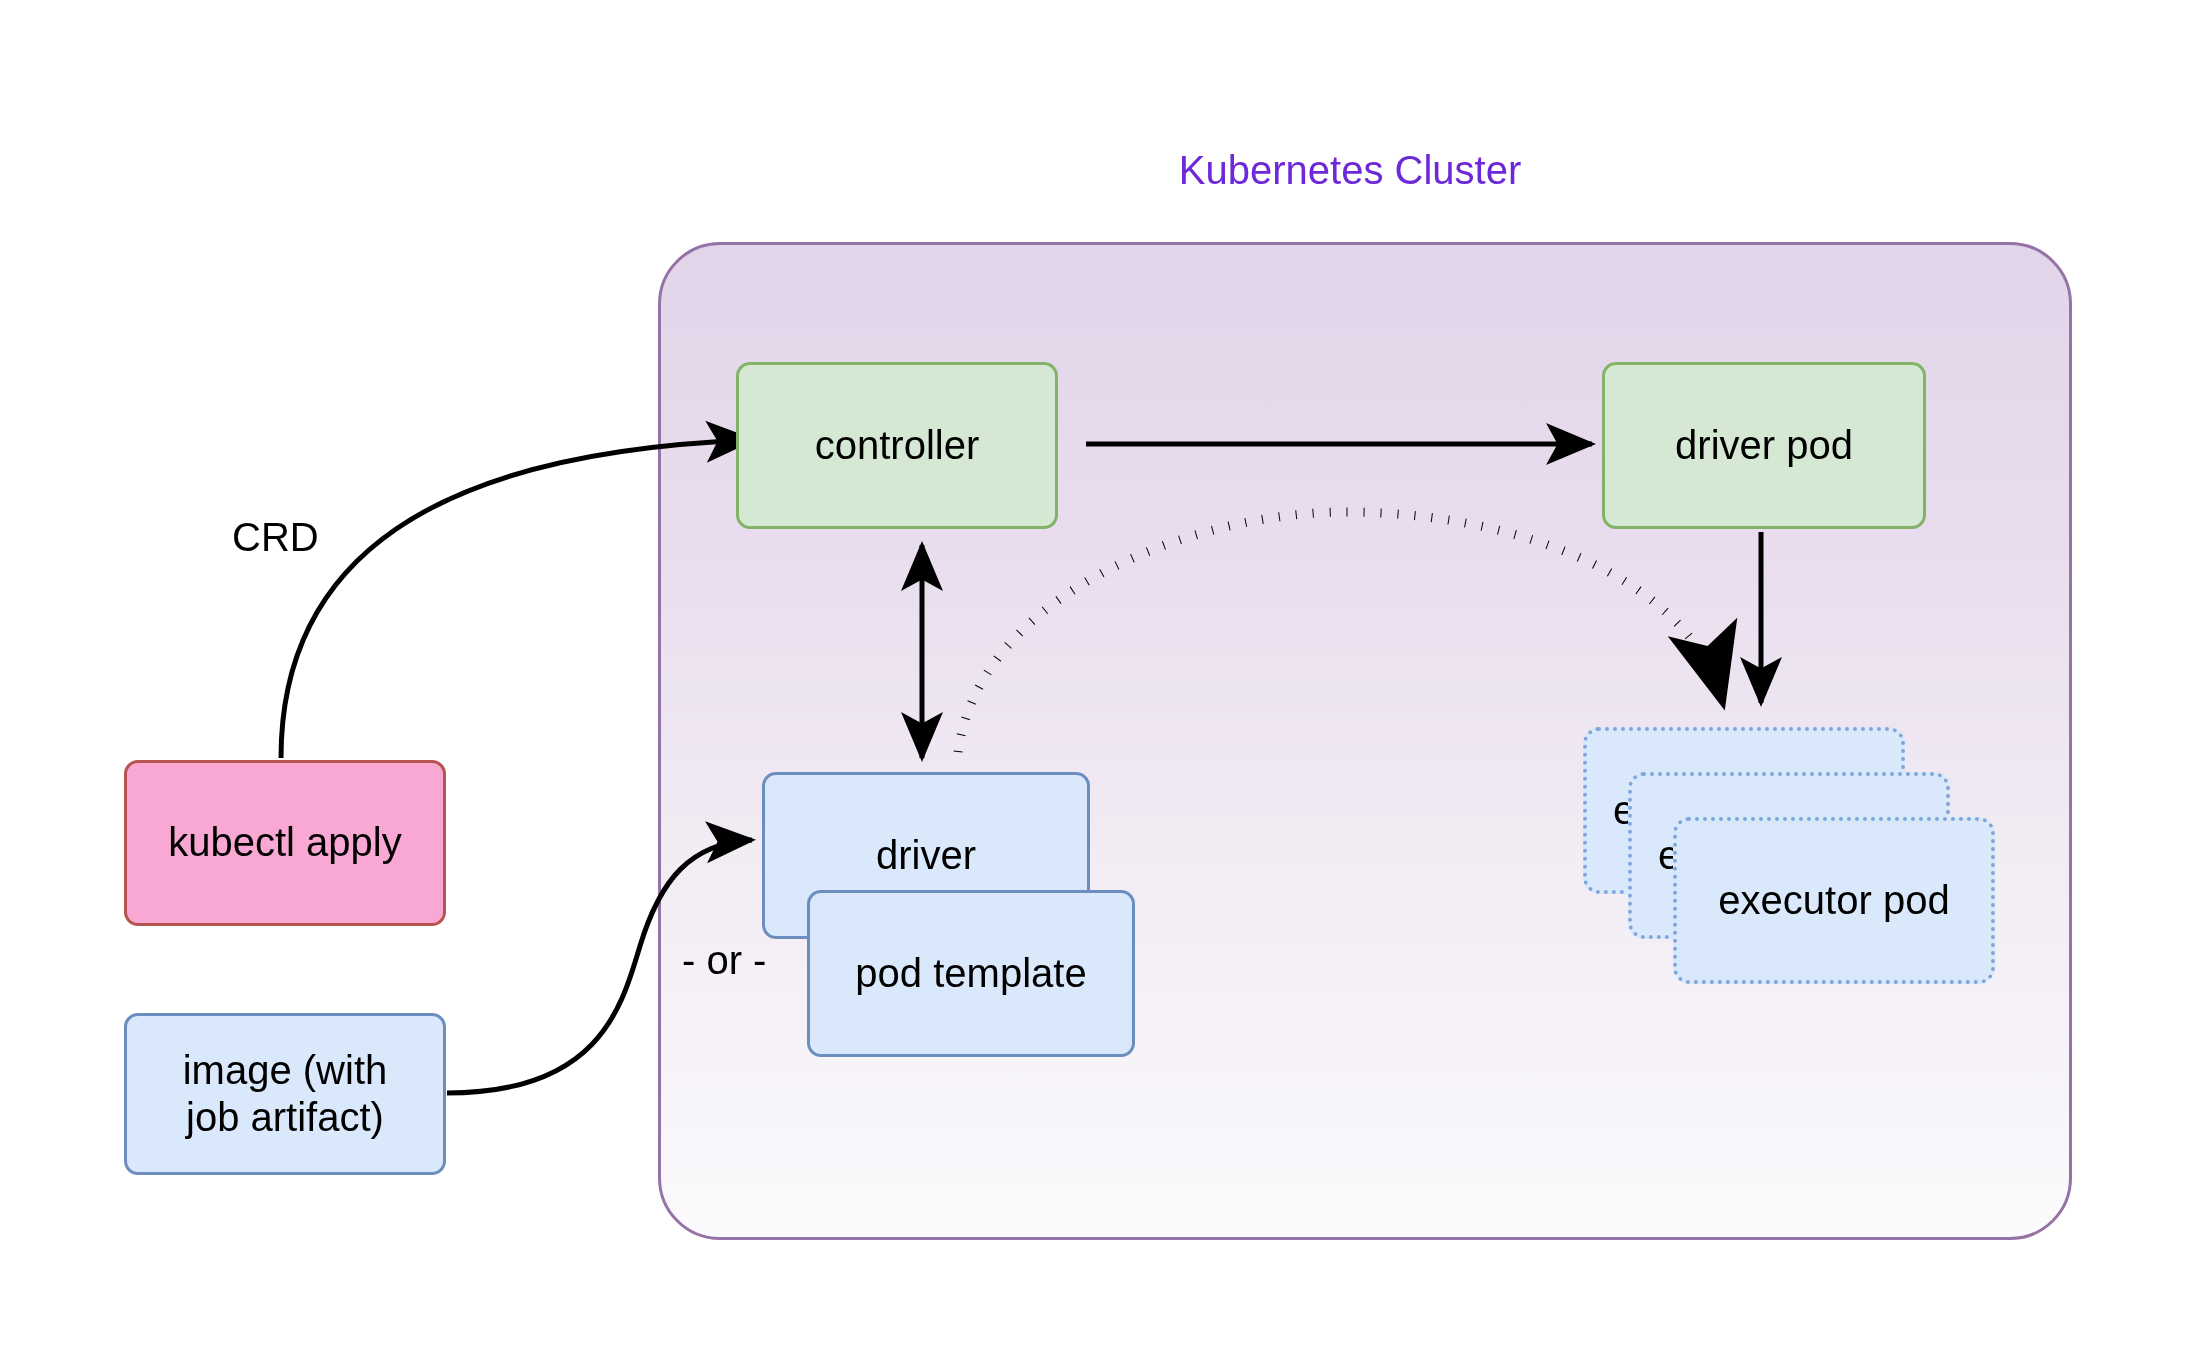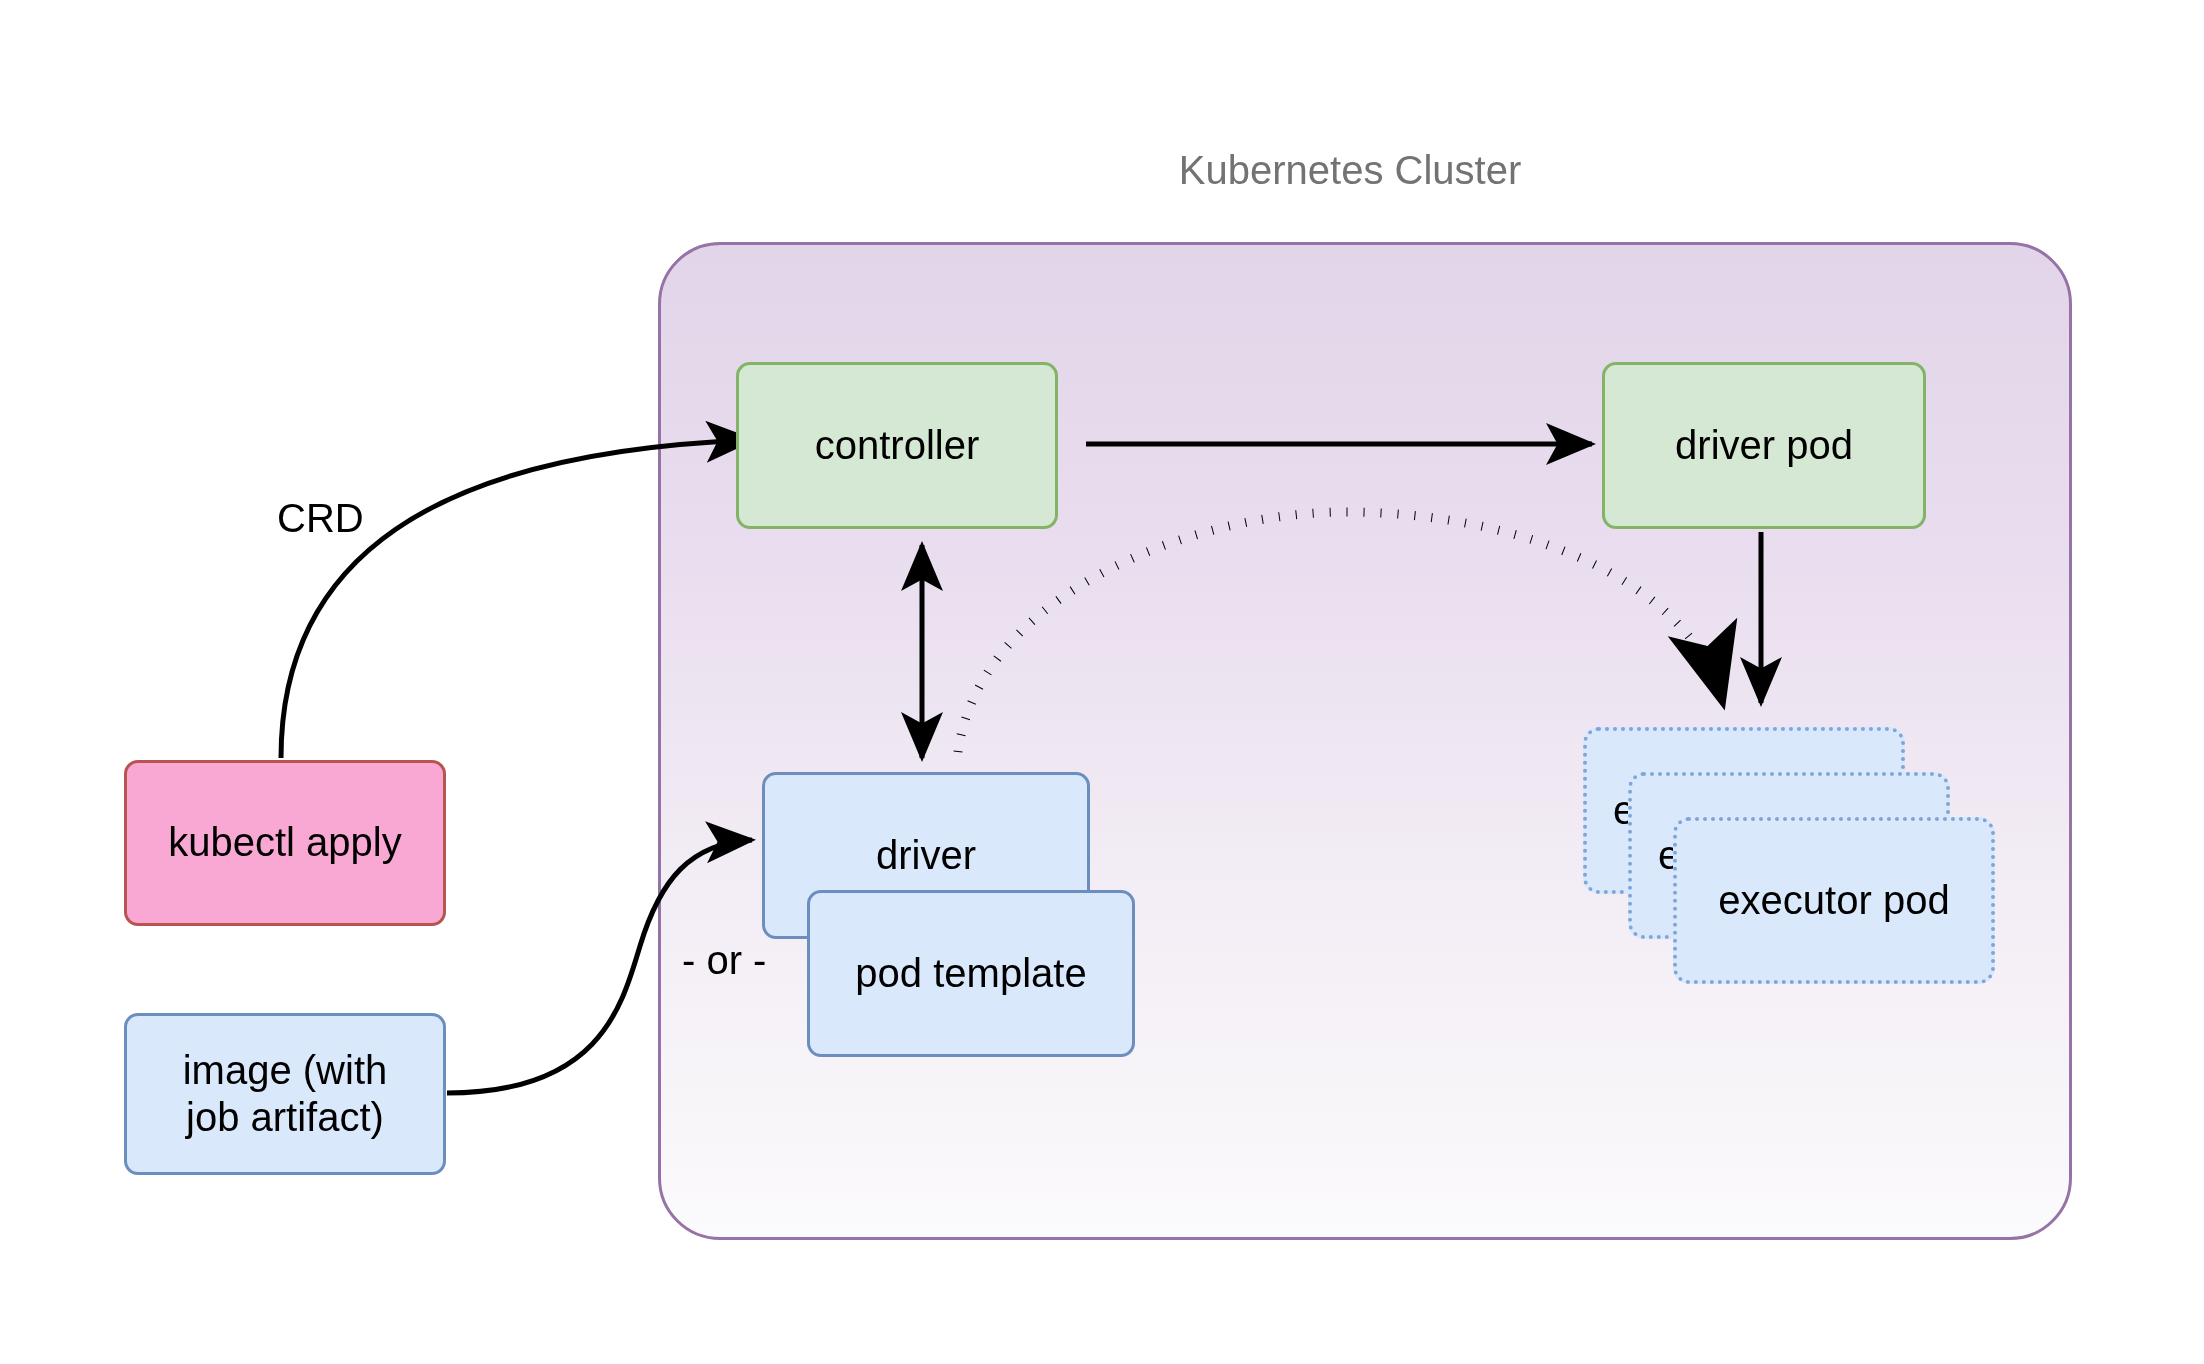--- a/index.html
+++ b/index.html
@@ -38,21 +38,21 @@
     background: linear-gradient(to bottom, #e2d5e9 0%, #e8dcee 28%, #f2ecf4 62%, #fbfafc 100%);
     box-sizing: border-box;
   }
   .cluster-title {
     position: absolute;
     left: 1000px;
     top: 148px;
     width: 700px;
     text-align: center;
     font-size: 40px;
-    color: #737373;
+    color: #6d28d9;
     white-space: nowrap;
   }
 
   
   .node {
     position: absolute;
     box-sizing: border-box;
     display: flex;
     align-items: center;
     justify-content: center;
@@ -97,21 +97,21 @@
   #node-kubectl-apply { left: 124px; top: 760px;  width: 322px; height: 166px; }
   #node-image-job     { left: 124px; top: 1013px; width: 322px; height: 162px; }
 
   
   .edge-label {
     position: absolute;
     font-size: 40px;
     color: #000000;
     white-space: nowrap;
   }
-  #label-crd  { left: 232px; top: 496px; margin-left: 45px; }
+  #label-crd  { left: 232px; top: 515px; }
   #label-or   { left: 682px; top: 938px; text-align: center; }
 </style>
 </head>
 <body>
 
 <div id="canvas">
 
   <div class="cluster-title">Kubernetes Cluster</div>
 
   <div class="cluster-box"></div>

